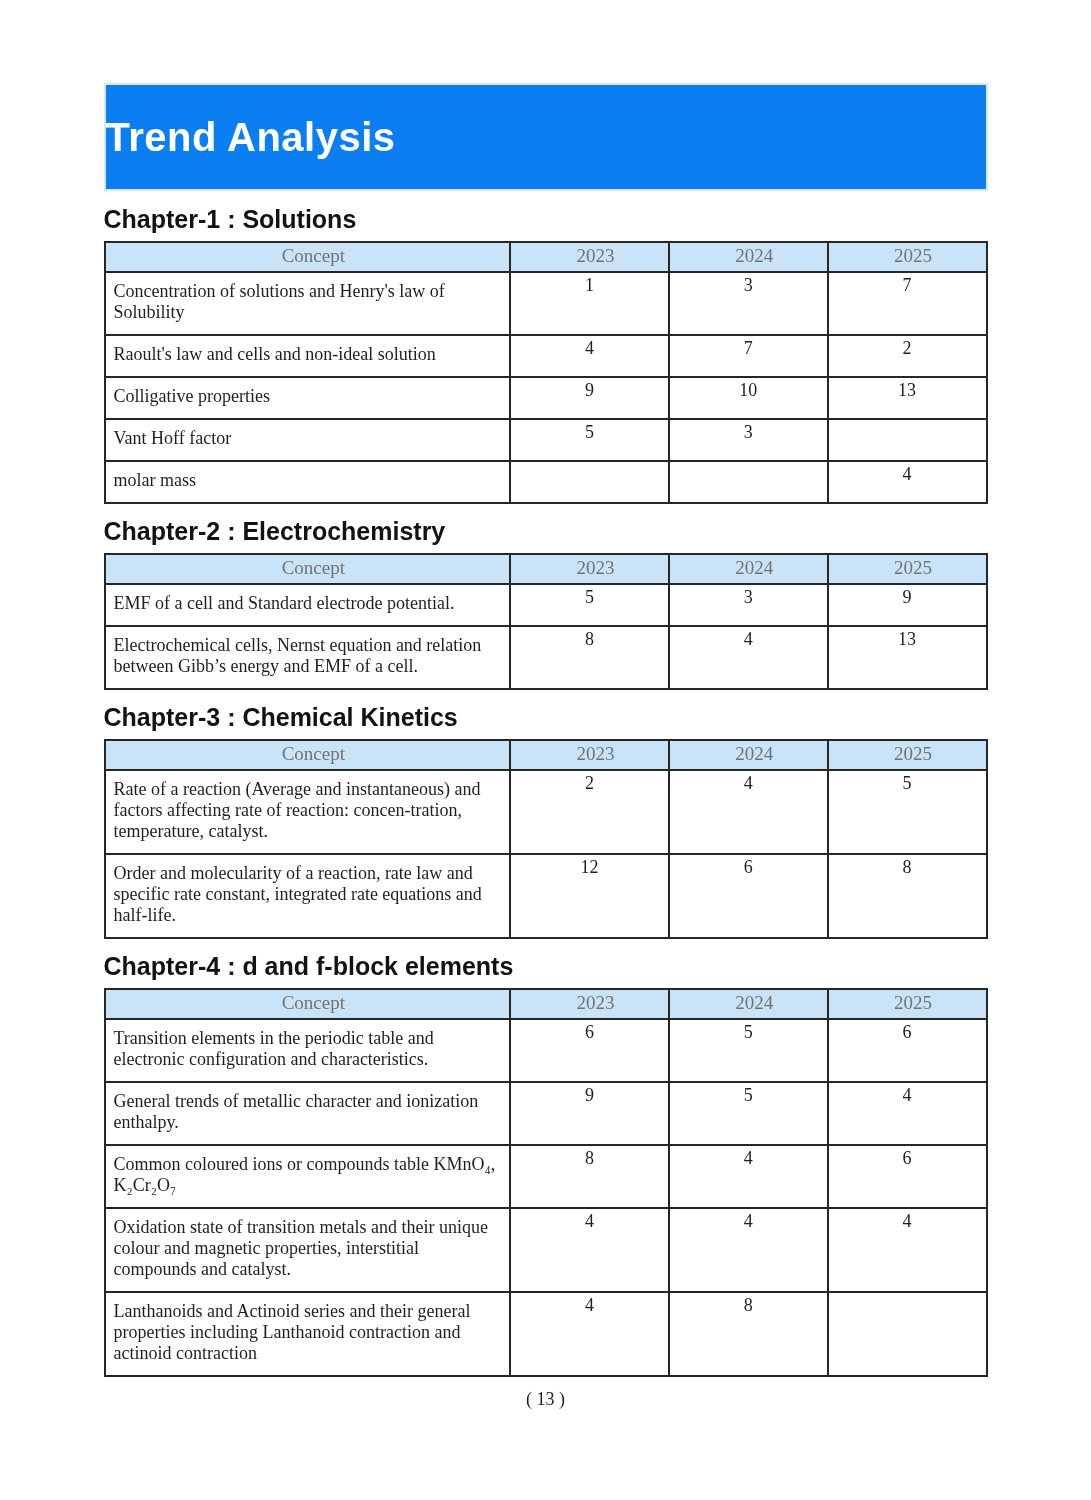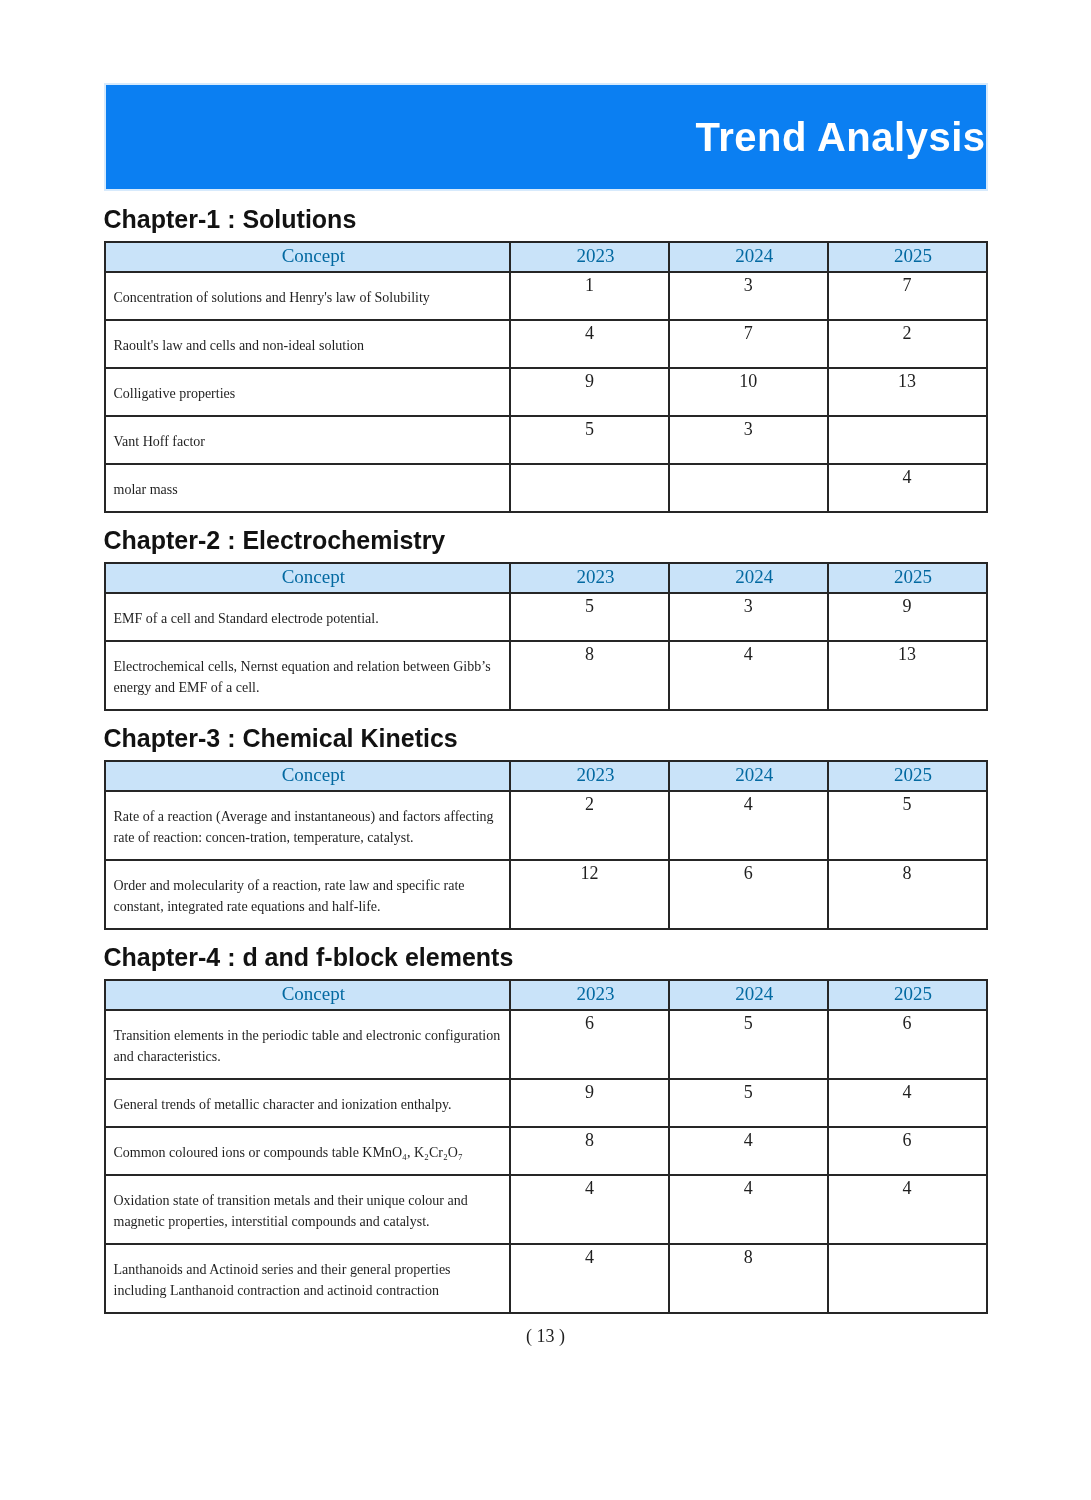--- a/index.html
+++ b/index.html
@@ -18,21 +18,21 @@
     width: 884px;
     margin: 0 auto;
     padding-top: 83px;
   }
   .banner {
     background: #0b7ff2;
     border: 2px solid #d7eafc;
     height: 104px;
     display: flex;
     align-items: center;
-    justify-content: flex-end;
+    justify-content: flex-start;
     margin-bottom: 14px;
   }
   .banner-title {
     margin: 0;
     color: #ffffff;
     font-family: "Liberation Sans", sans-serif;
     font-weight: 700;
     font-size: 40px;
     letter-spacing: 0.5px;
   }
@@ -51,25 +51,25 @@
   table.trend-table th,
   table.trend-table td {
     border: 2px solid #262626;
   }
   table.trend-table th {
     background: #c9e3f9;
     font-weight: 400;
     font-size: 19px;
     padding: 2px 4px 4px 16px;
     text-align: center;
-    color: #0369a1;
+    color: #737373;
   }
   td.concept-cell {
-    padding: 14px 8px 11px 8px;
-    font-size: 14px;
+    padding: 8px 8px 11px 8px;
+    font-size: 18px;
     line-height: 21px;
     text-align: left;
     vertical-align: top;
   }
   td.value-cell {
     text-align: center;
     vertical-align: top;
     font-size: 18px;
     padding: 2px 2px 10px 2px;
   }

